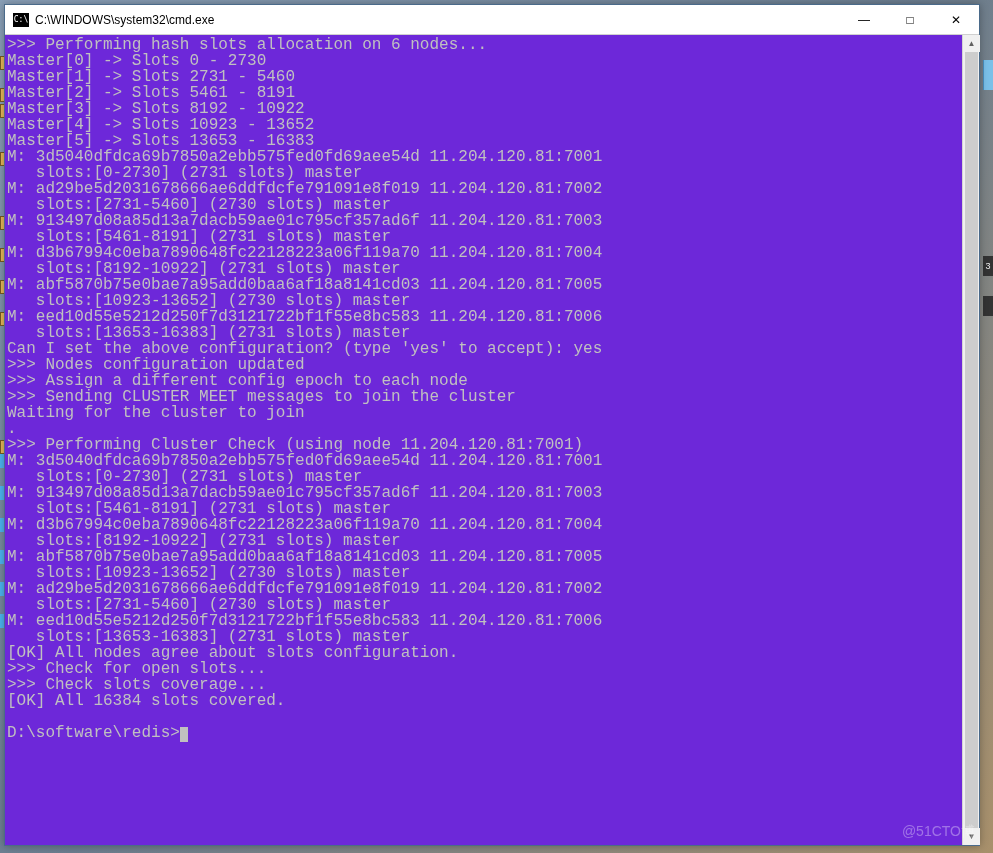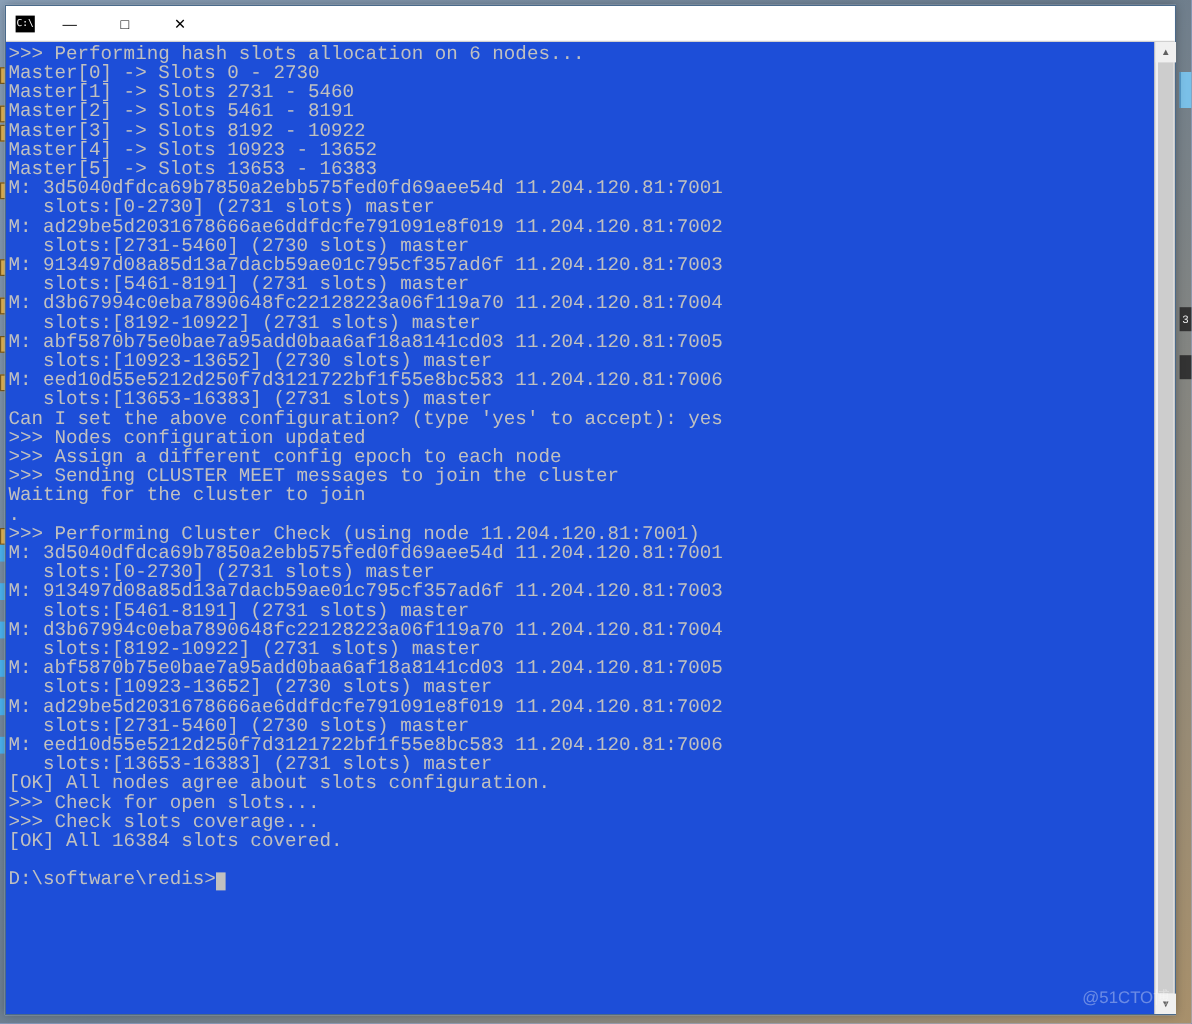--- a/index.html
+++ b/index.html
@@ -83,21 +83,21 @@
     color: #000;
     font-family: "Segoe UI Symbol", sans-serif;
   }
   .console-wrap {
     flex: 1;
     display: flex;
     background: #000;
   }
   .console {
     flex: 1;
-    background: #1d4ed8;
+    background: #6d28d9;
     color: #c0c0c0;
     font-family: "NSimSun", "SimSun", "Courier New", monospace;
     font-size: 16px;
     line-height: 16px;
     white-space: pre;
     padding: 2px 0 0 2px;
     overflow: hidden;
     letter-spacing: 0px;
   }
   .scrollbar {
@@ -150,20 +150,21 @@
     <div class="stray-blue" style="top: 486px;"></div>
     <div class="stray-blue" style="top: 518px;"></div>
     <div class="stray-blue" style="top: 550px;"></div>
     <div class="stray-blue" style="top: 582px;"></div>
     <div class="stray-blue" style="top: 614px;"></div>
   </div>
 
 <div class="window">
   <div class="titlebar">
     <div class="titlebar-icon">C:\</div>
+    <div class="titlebar-title">C:\WINDOWS\system32\cmd.exe</div>
     <div class="titlebar-btns">
       <div class="titlebar-btn">—</div>
       <div class="titlebar-btn">□</div>
       <div class="titlebar-btn close">✕</div>
     </div>
   </div>
   <div class="console-wrap">
     <div class="console" id="console">&gt;&gt;&gt; Performing hash slots allocation on 6 nodes...
 Master[0] -&gt; Slots 0 - 2730
 Master[1] -&gt; Slots 2731 - 5460

